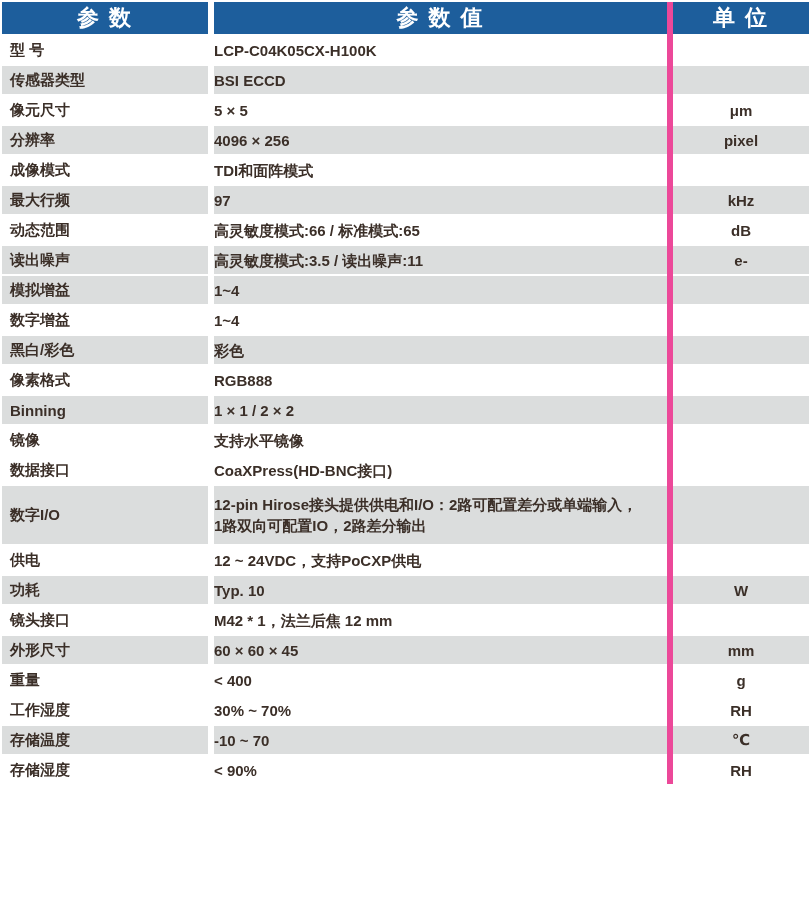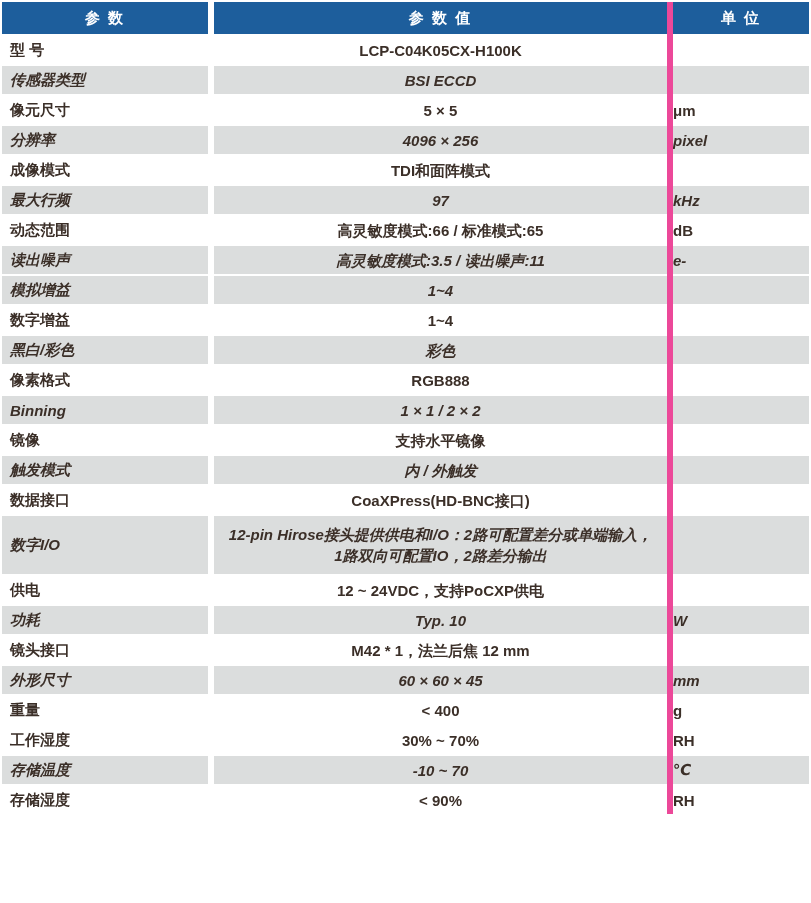--- a/index.html
+++ b/index.html
@@ -19,54 +19,55 @@
     width: 807px;
   }
   col.c-param { width: 209px; }
   col.c-value { width: 459px; }
   col.c-unit  { width: 139px; }
 
   thead th {
     background: var(--header-bg, #1d5e9c);
     color: var(--header-text, #ffffff);
     height: 32px;
-    font-size: 15px;
+    font-size: 22px;
     font-weight: 700;
     letter-spacing: 2px;
     text-align: center;
     padding: 0;
   }
   th.col-param, td.col-param { border-right: 6px solid #ffffff; }
   th.col-value, td.col-value { border-right: 6px solid #ec4899; }
 
   tbody td {
     border-top: 2px solid #ffffff;
     height: 28px;
     padding: 0;
     font-size: 15px;
     font-weight: 600;
     color: var(--text-color, #3b2f28);
     background: #ffffff;
     vertical-align: middle;
     overflow: hidden;
   }
-  tbody tr.alt td { background: var(--row-alt-bg, #dbdddd); font-style: italic; }
+  tbody tr.alt td { background: var(--row-alt-bg, #dbdddd); }
   tbody tr.tall td { height: 58px; }
 
   td.col-param {
     text-align: left;
     padding-left: 8px;
     margin-left: 20px;
   }
   td.col-value {
-    text-align: center;
+    text-align: left;
     white-space: pre-line;
     line-height: 1.4;
   }
   td.col-unit {
+    text-align: center;
   }
 </style>
 </head>
 <body>
 
 <div class="page">
   <table class="spec-table">
     <colgroup>
       <col class="c-param">
       <col class="c-value">
@@ -143,25 +144,20 @@
         <tr class="alt">
           <td class="col-param">Binning</td>
           <td class="col-value">1 × 1 / 2 × 2</td>
           <td class="col-unit"></td>
         </tr>
         <tr>
           <td class="col-param">镜像</td>
           <td class="col-value">支持水平镜像</td>
           <td class="col-unit"></td>
         </tr>
-        <tr class="alt">
-          <td class="col-param">触发模式</td>
-          <td class="col-value">内 / 外触发</td>
-          <td class="col-unit"></td>
-        </tr>
         <tr>
           <td class="col-param">数据接口</td>
           <td class="col-value">CoaXPress(HD-BNC接口)</td>
           <td class="col-unit"></td>
         </tr>
         <tr class="alt tall">
           <td class="col-param">数字I/O</td>
           <td class="col-value">12-pin Hirose接头提供供电和I/O：2路可配置差分或单端输入，
 1路双向可配置IO，2路差分输出</td>
           <td class="col-unit"></td>

